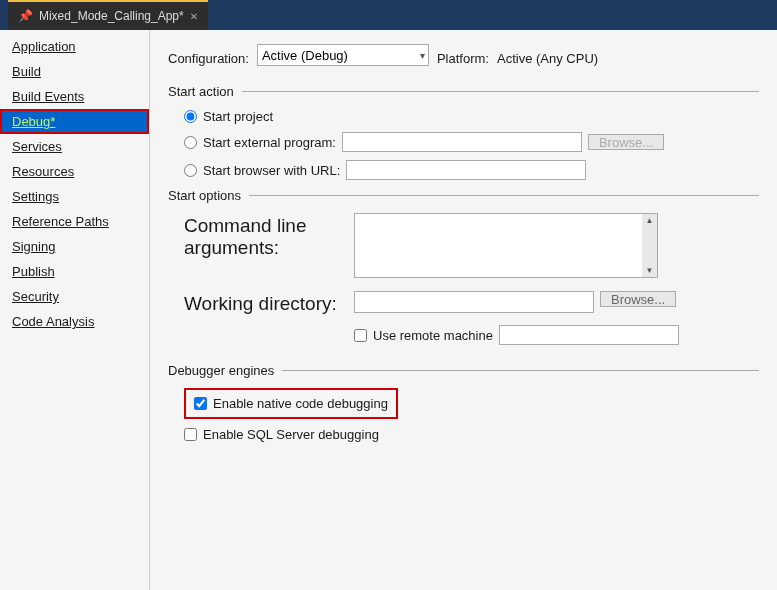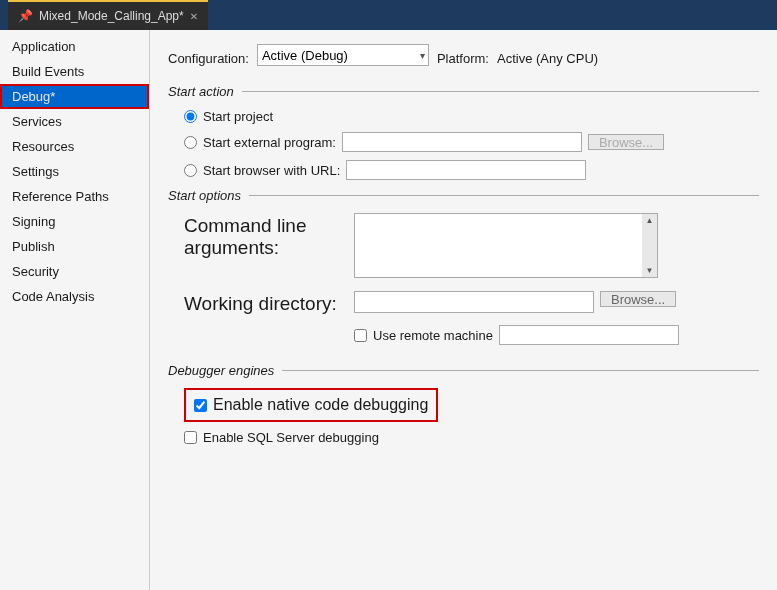--- a/index.html
+++ b/index.html
@@ -51,24 +51,25 @@
       border-right: 1px solid #ccc;
       padding: 4px 0;
       flex-shrink: 0;
     }
     .sidebar-item {
       padding: 5px 12px;
       cursor: pointer;
       color: #1a1a1a;
       font-size: 13px;
       white-space: nowrap;
+      text-decoration: underline;
     }
     .sidebar-item.active {
       background: #0066cc;
-      color: #e5e5e5;
+      color: #bef264;
       outline: 2px solid #cc0000;
       outline-offset: -2px;
     }
 
     
     .content {
       flex: 1;
       background: #f5f5f5;
       padding: 14px 18px;
       overflow-y: auto;
@@ -116,21 +117,20 @@
       display: flex;
       align-items: center;
       margin-bottom: 10px;
       margin-top: 4px;
     }
     .section-header-label {
       font-size: 13px;
       color: #1a1a1a;
       padding-right: 8px;
       white-space: nowrap;
-      font-style: italic;
     }
     .section-header-line {
       flex: 1;
       height: 1px;
       background: #aaa;
     }
 
     
     .radio-group {
       padding-left: 16px;
@@ -263,39 +263,40 @@
       padding: 6px 8px;
       border: 2px solid #cc0000;
       display: inline-flex;
       margin-left: 16px;
       margin-bottom: 8px;
     }
     .native-debug-row input[type="checkbox"] {
       margin: 0;
     }
     .native-debug-row label {
-      font-size: 16px;
+      font-size: 13px;
       color: #1a1a1a;
     }
   </style>
 </head>
 <body>
 
 <div class="title-bar">
   <div class="title-bar-tab">
     <span>📌</span>
     <span>Mixed_Mode_Calling_App*</span>
     <span class="close-icon">✕</span>
   </div>
 </div>
 
 <div class="main-container">
 
   <div class="sidebar">
   <div class="sidebar-item">Application</div>
+      <div class="sidebar-item">Build</div>
       <div class="sidebar-item">Build Events</div>
       <div class="sidebar-item active">Debug*</div>
       <div class="sidebar-item">Services</div>
       <div class="sidebar-item">Resources</div>
       <div class="sidebar-item">Settings</div>
       <div class="sidebar-item">Reference Paths</div>
       <div class="sidebar-item">Signing</div>
       <div class="sidebar-item">Publish</div>
       <div class="sidebar-item">Security</div>
       <div class="sidebar-item">Code Analysis</div>

